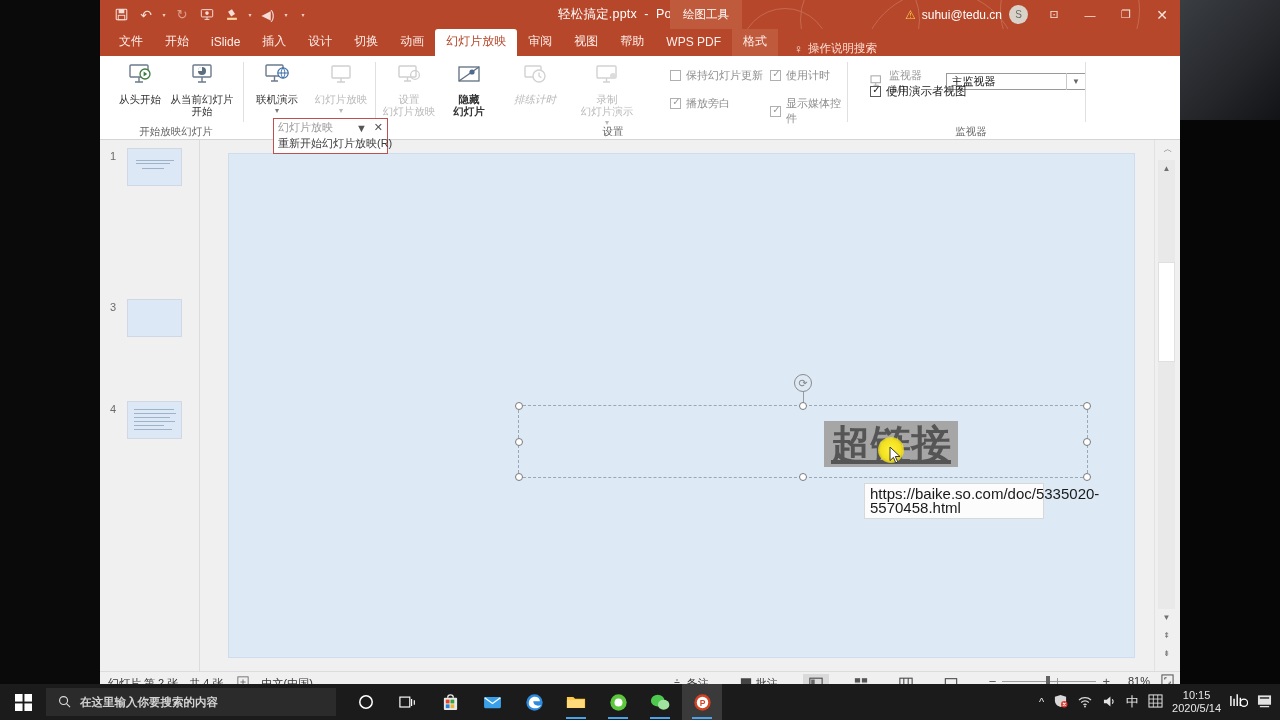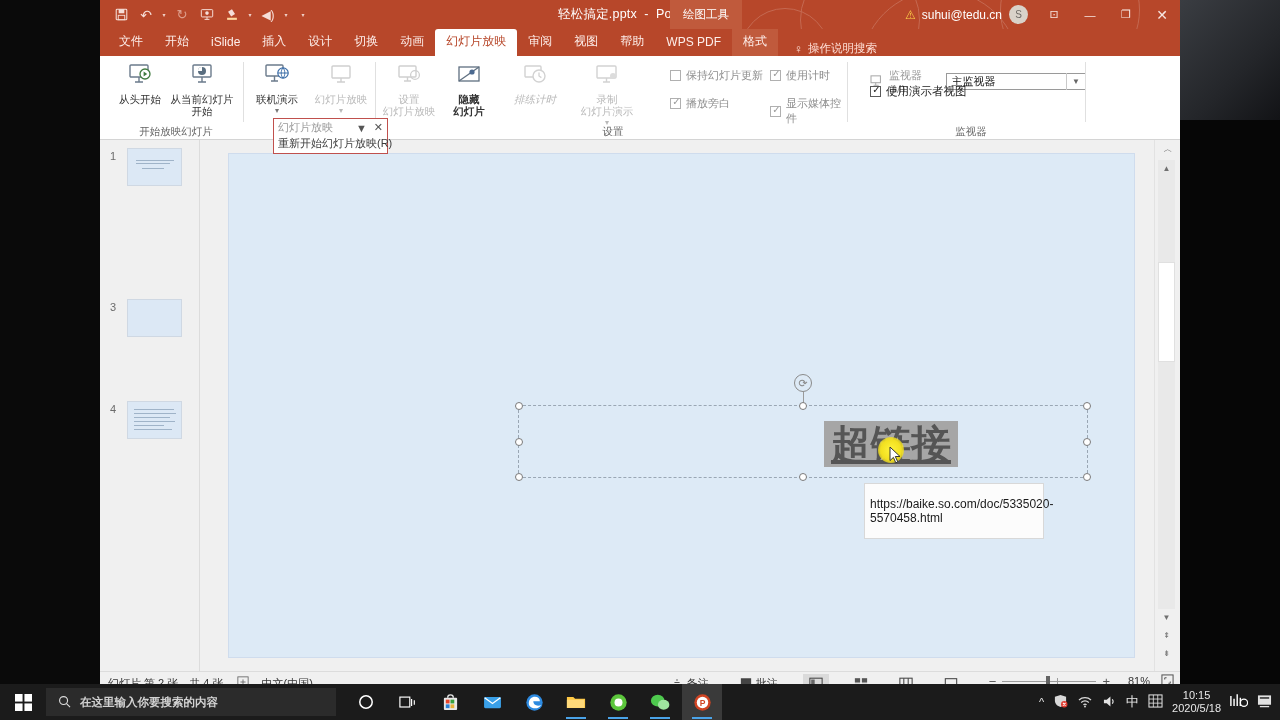--- a/index.html
+++ b/index.html
@@ -102,21 +102,21 @@
      border:1px solid #7a7a7a; }
   .rot{ position:absolute; left:50%; top:-32px; margin-left:-9px; width:18px; height:18px;
      border-radius:50%; border:1.6px solid #8a8a8a; color:#8a8a8a; font-size:11px;
      display:flex; align-items:center; justify-content:center; background:transparent; }
   .rotline{ position:absolute; left:50%; top:-14px; width:1px; height:14px; background:#9a9a9a; }
   .hl-text{ position:absolute; left:305px; top:15px; background:#a6a6a6; padding:1px 7px;
      font-size:40px; line-height:44px; color:#555; text-decoration:underline; white-space:nowrap;
      font-family:"DejaVu Sans",sans-serif; font-weight:bold; }
 
   .url-tip{ position:absolute; left:345px; top:77px; width:180px; background:#fcfcfc;
-     border:1px solid #d8d8d8; font-size:12px; color:#1a1a1a; line-height:14px; padding:13px 5px; }
+     border:1px solid #d8d8d8; font-size:15px; color:#1a1a1a; line-height:14px; padding:3px 5px; }
 
   .cursor{ position:absolute; left:372px; top:44px; width:0; height:0; z-index:20; }
   .cursor .glow{ position:absolute; left:-13px; top:-13px; width:26px; height:26px; border-radius:50%;
      background:radial-gradient(circle,#fff33c 0%,#f2e020 55%,rgba(240,224,32,.25) 100%); }
   .cursor .ptr{ position:absolute; left:-2px; top:-4px; }
 
   
   .vsb{ position:absolute; right:0; top:0; width:26px; height:531px; background:#f0f0f0;
      border-left:1px solid #e2e2e2; }
   .vsb .track{ position:absolute; left:3px; top:20px; width:17px; bottom:62px; background:#e9e9e9; }
@@ -659,21 +659,21 @@
       </span>
       <span style="font-size:13px;">中</span>
       <span>
         <svg width="15" height="14" viewBox="0 0 16 15">
             <rect x="1" y="1" width="14" height="13" fill="none" stroke="#e2e2e2" stroke-width="1.1"></rect>
             <path d="M1 5.4h14M1 9.8h14M5.7 1v13M10.4 1v13" stroke="#e2e2e2" stroke-width=".9"></path>
           </svg>
       </span>
       <span class="clock">
         <div>10:15</div>
-        <div>2020/5/18</div>
+        <div>2020/5/14</div>
       </span>
       <span>
         <svg width="18" height="16" viewBox="0 0 20 17">
             <path d="M1 14V3M4.5 14V6M8 14V1M11.5 14V5" stroke="#fff" stroke-width="1.6"></path>
             <circle cx="15.5" cy="10.5" r="4" fill="none" stroke="#fff" stroke-width="1.3"></circle>
           </svg>
       </span>
       <span>
         <svg width="15" height="14" viewBox="0 0 16 15">
             <rect x="1" y="1.5" width="14" height="10" fill="#e2e2e2"></rect>

